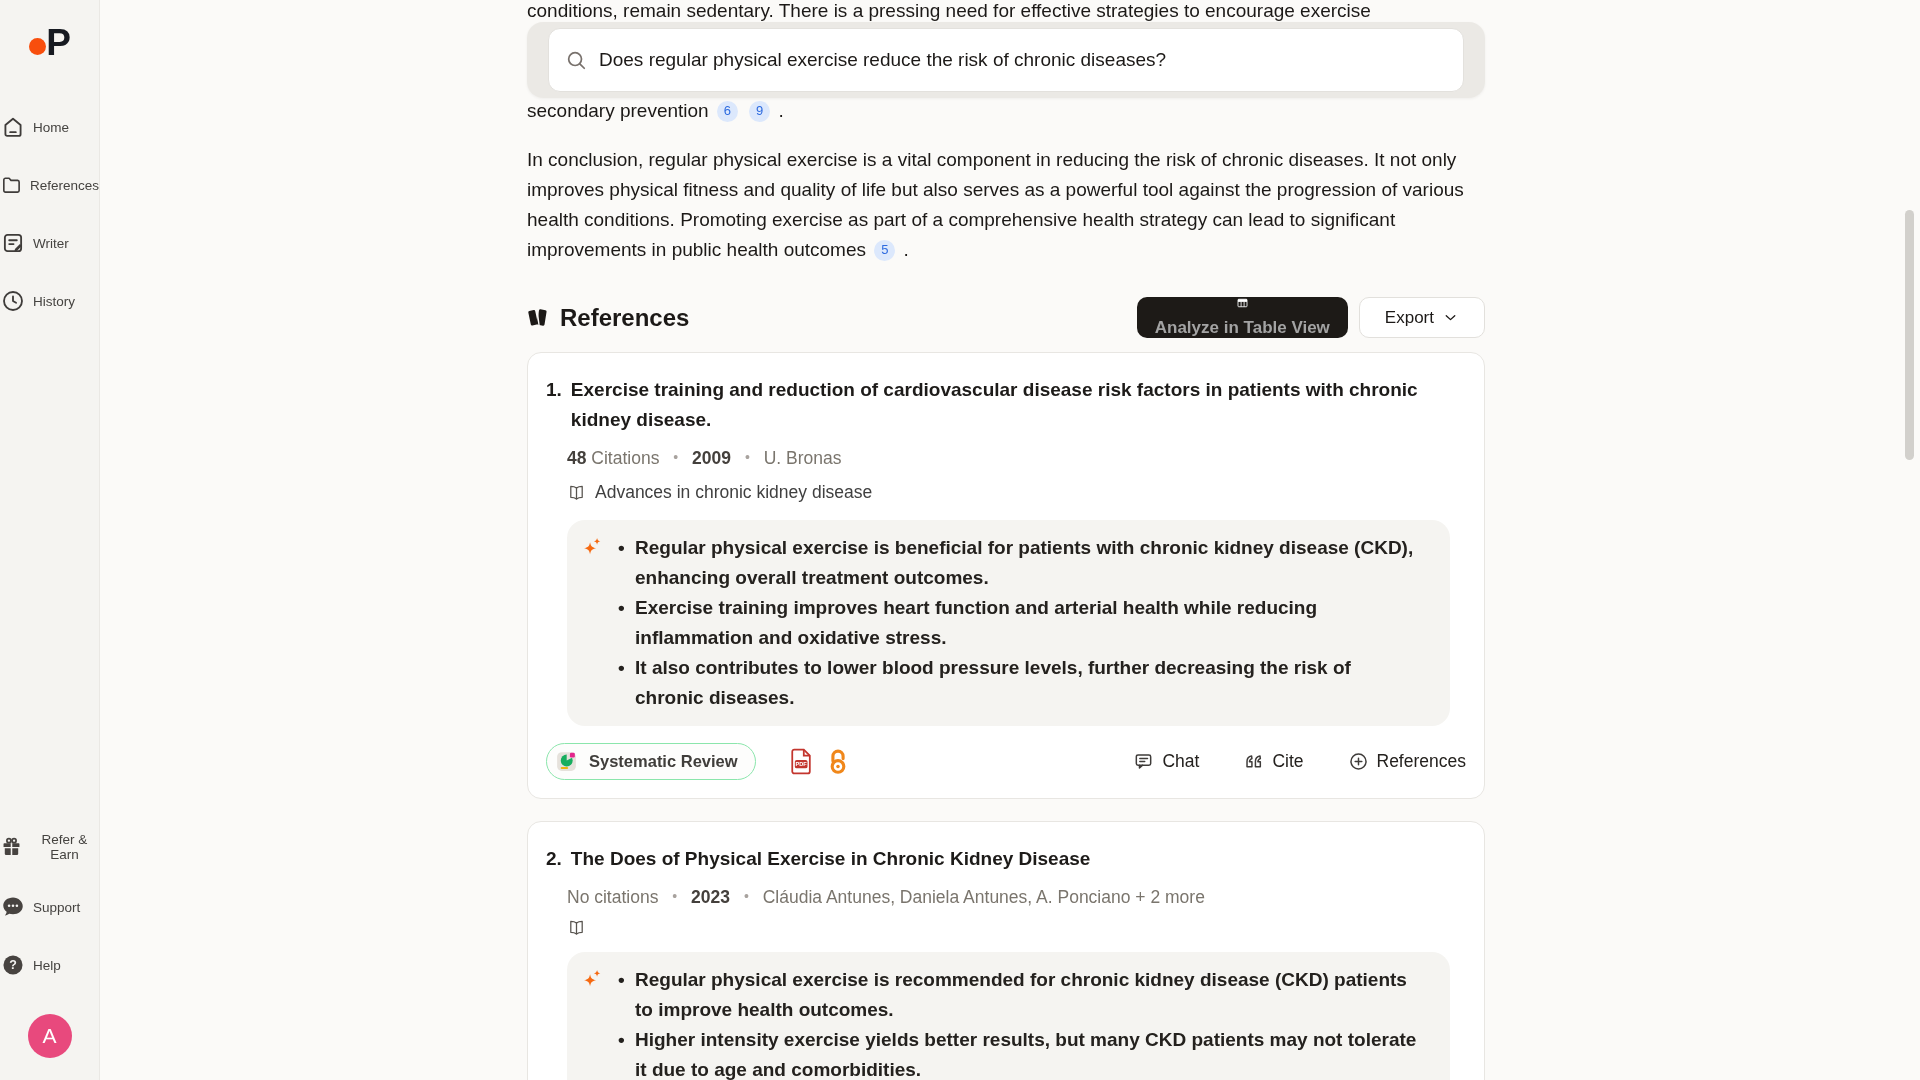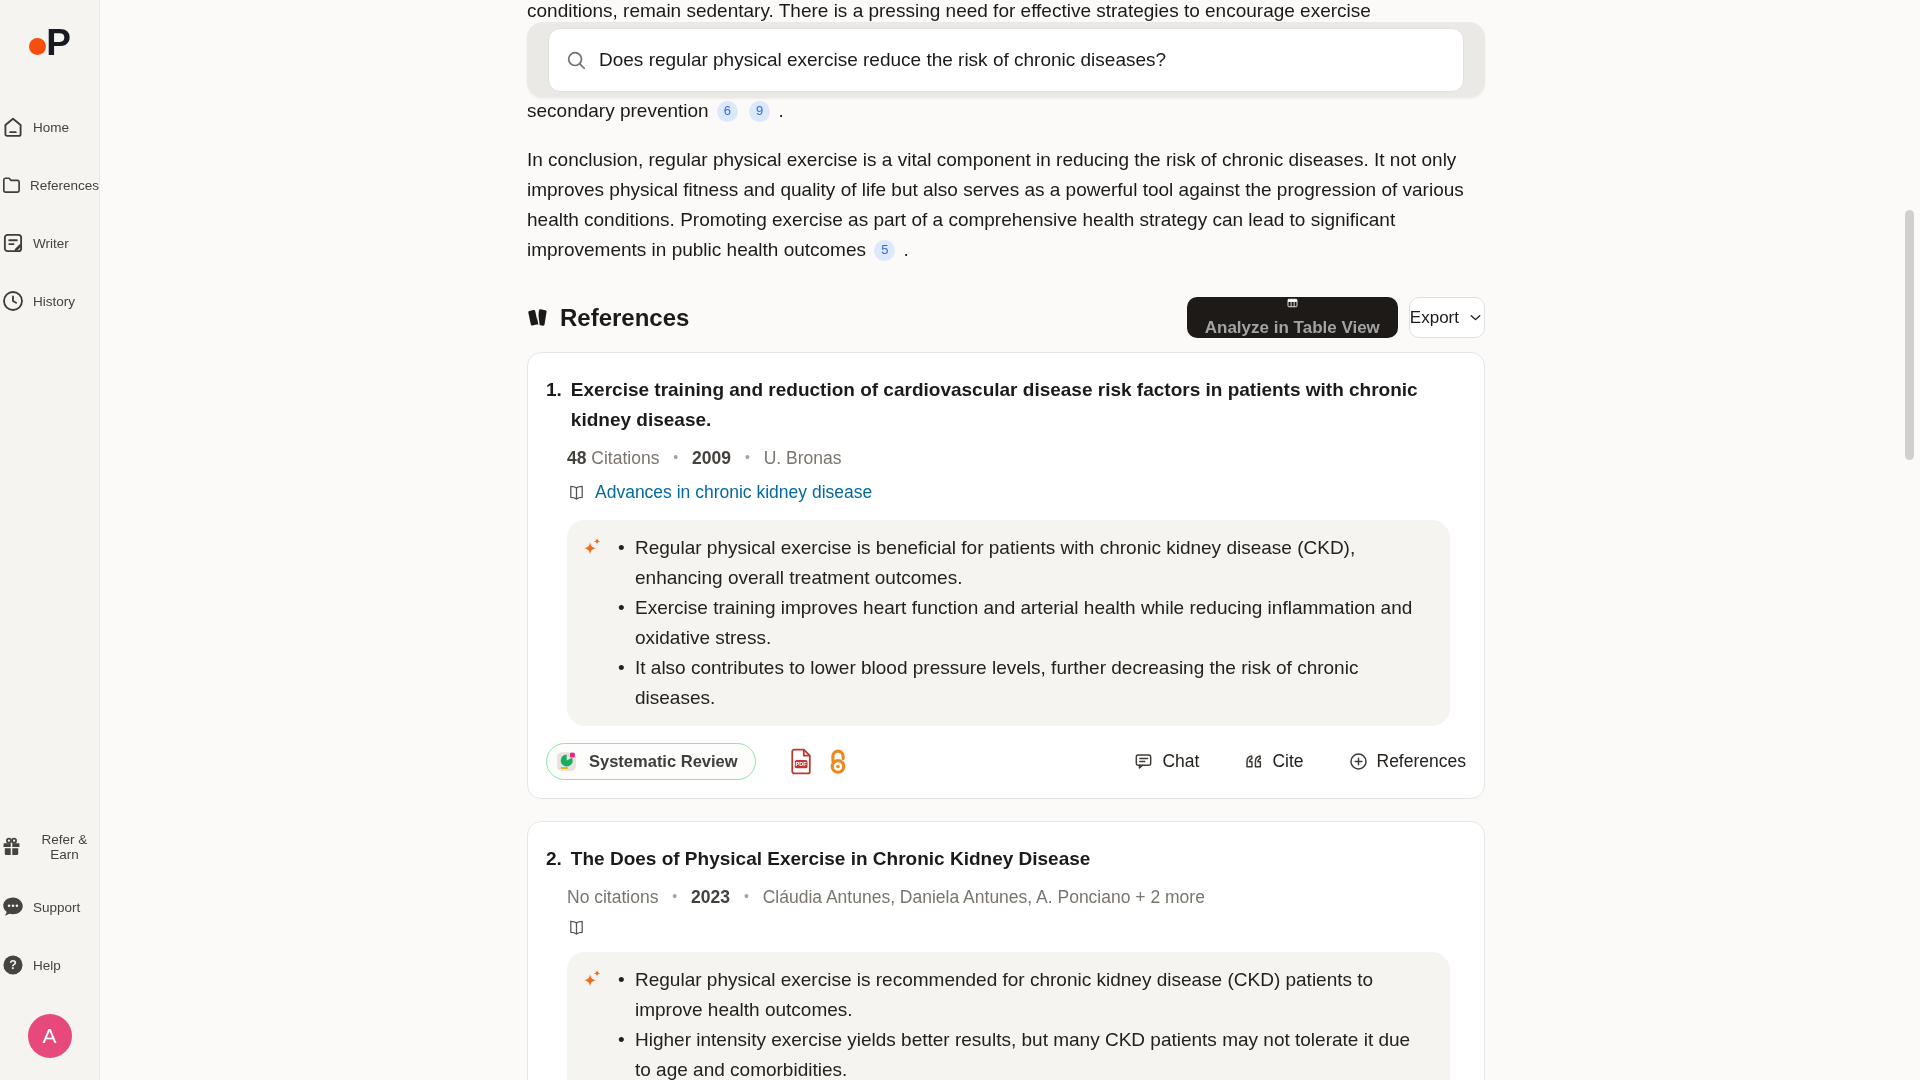--- a/index.html
+++ b/index.html
@@ -69,44 +69,44 @@
   .refs-title { font-size:24px; font-weight:700; color:#1C1917; }
   .refs-actions { display:flex; gap:11px; }
   .btn-dark {
     display:flex; align-items:center; gap:9px; height:41px; padding:0 18px;
     background:#1D1A17; color:#a3a3a3; border:none; border-radius:10px;
     font-size:17px; font-weight:700; cursor:pointer;
     font-family:"Liberation Sans","DejaVu Sans",sans-serif;
     flex-direction:column;
   }
   .btn-light {
-    display:flex; align-items:center; gap:8px; height:41px; padding:0 0;
+    display:flex; align-items:center; gap:8px; height:41px; padding:0 25px;
     background:#fff; color:#1C1917; border:1px solid #E2E0DC; border-radius:10px;
     font-size:17px; font-weight:500; cursor:pointer;
     font-family:"Liberation Sans","DejaVu Sans",sans-serif;
   }
 
   
   .ref-card {
     margin-top:14px; background:#fff; border:1px solid #E8E6E2;
     border-radius:14px; padding:22px 18px 18px 18px;
   }
   .ref-card.second { margin-top:22px; }
   .ref-title-row { display:flex; gap:9px; font-size:19px; font-weight:700; line-height:30px; color:#1D1B19; }
   .ref-number { flex:none; }
   .ref-title { max-width:855px; cursor:pointer; }
   .ref-meta { margin-top:9px; margin-left:21px; font-size:17.5px; line-height:26px; color:#7A756D; }
   .ref-meta .strong { color:#44403C; font-weight:700; }
   .ref-meta .dot { margin:0 9px; color:#A8A29E; font-size:14px; vertical-align:2px; }
   .ref-journal { margin-top:8px; margin-left:21px; display:flex; align-items:center; gap:9px;
-                 font-size:17.5px; line-height:26px; color:#0369a1; }
+                 font-size:17.5px; line-height:26px; color:#404040; }
 
   .summary-box {
     margin:15px 16px 0 21px; background:#F5F4F1; border-radius:18px;
-    padding:13px 26px 13px 13px; display:flex; gap:13px;
+    padding:13px 26px 13px 13px; display:flex; gap:13px;font-weight:bold;
   }
   .sparkle { flex:none; margin-top:3px; }
   .summary-box ul { list-style:none; }
   .summary-box li {
     position:relative; padding-left:19px; font-size:19px; line-height:30px; color:#24211E;
   }
   .summary-box li::before { content:"\2022"; position:absolute; left:2px; color:#24211E; }
 
   .tag-row { margin-top:17px; display:flex; align-items:center; justify-content:space-between; }
   .tag-left { display:flex; align-items:center; gap:34px; }

